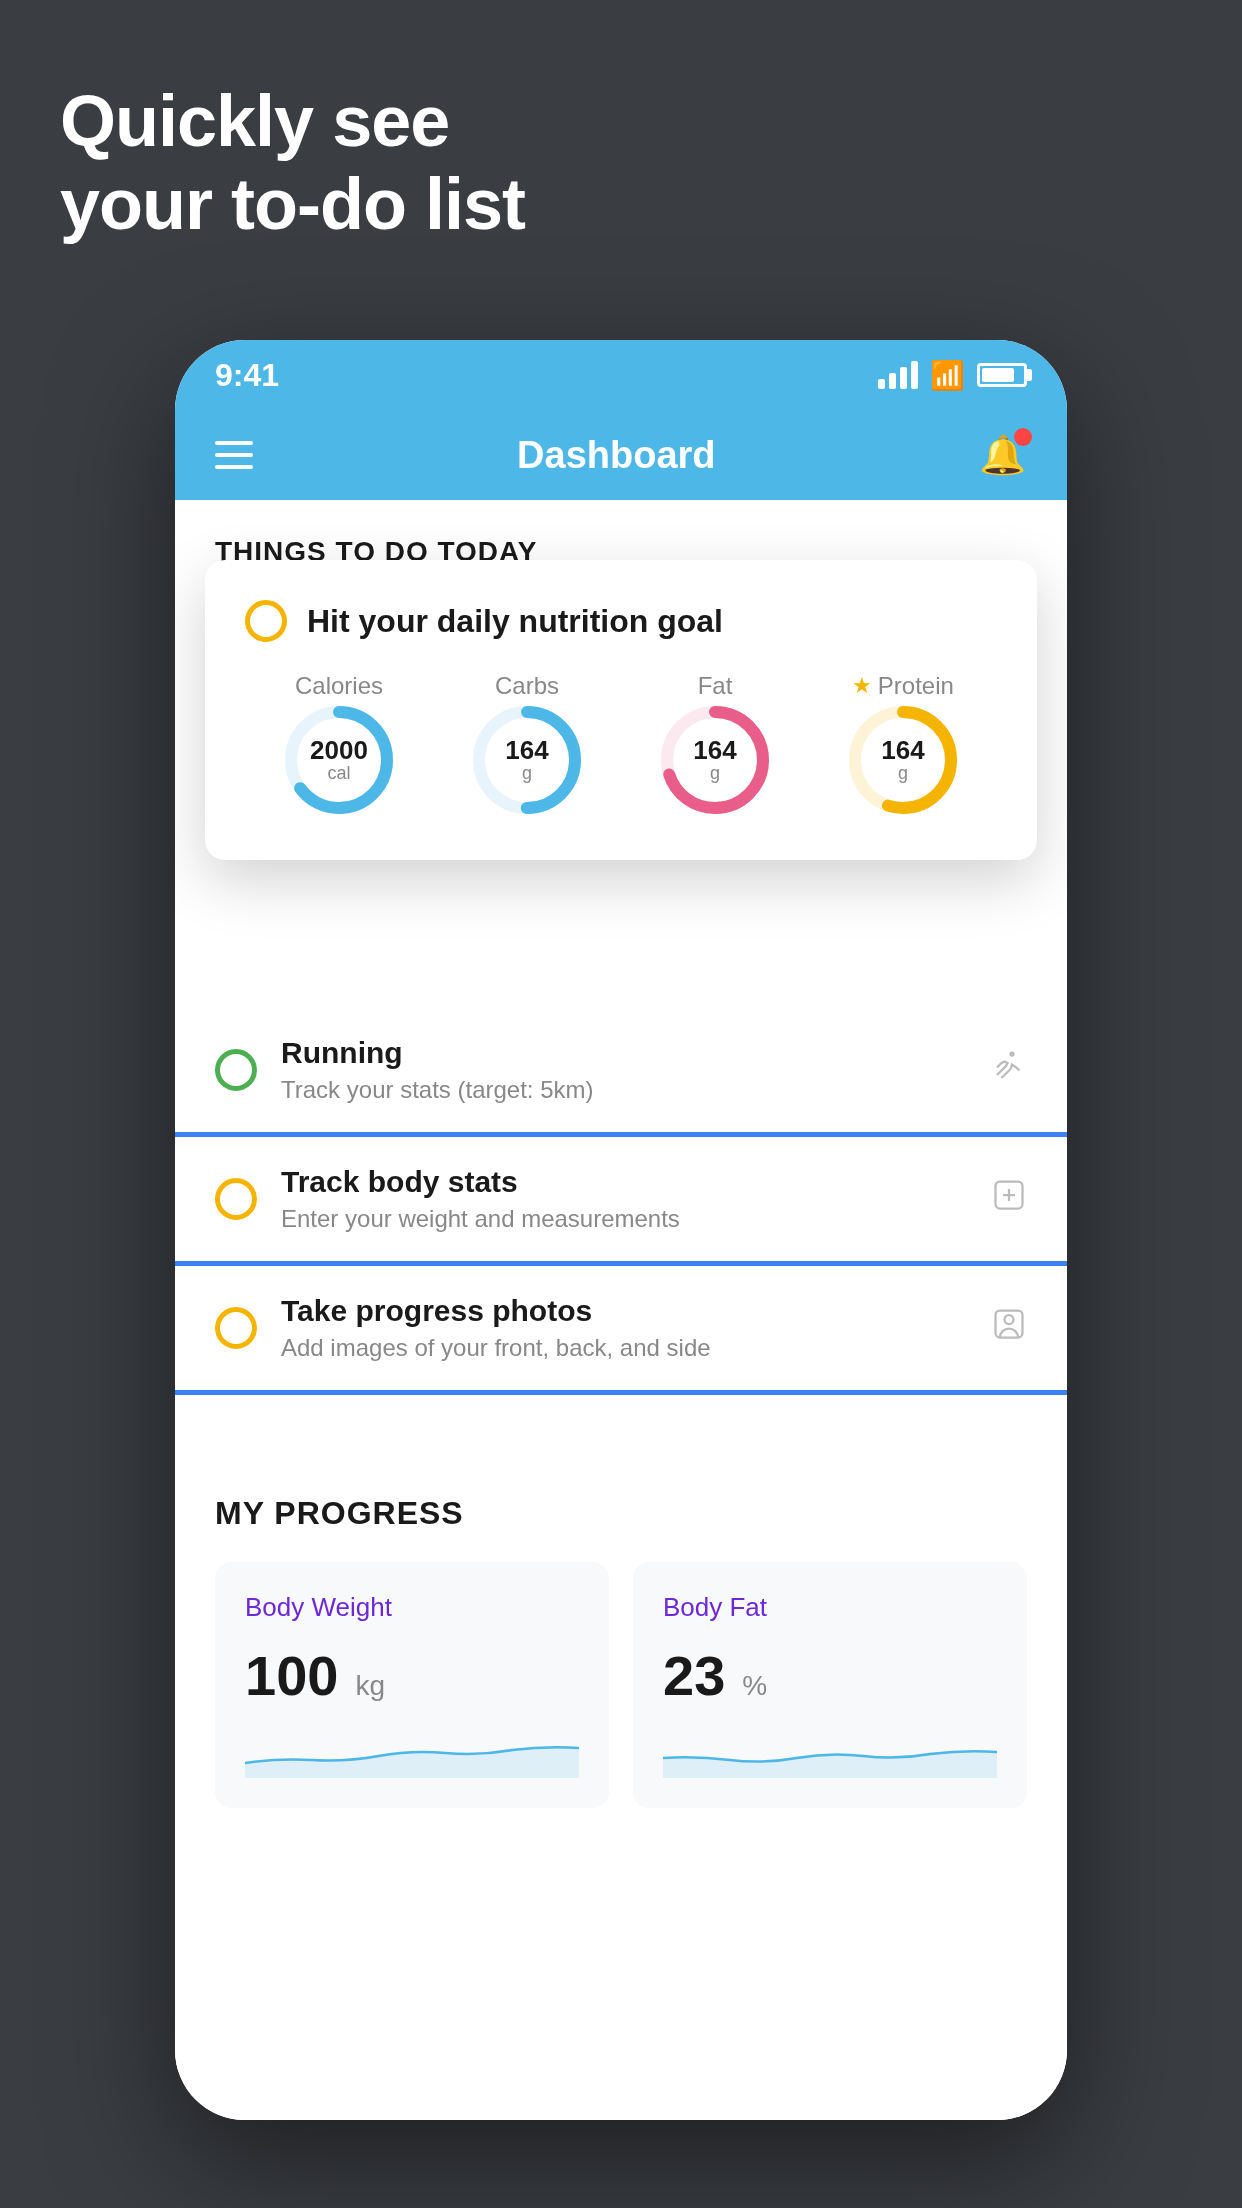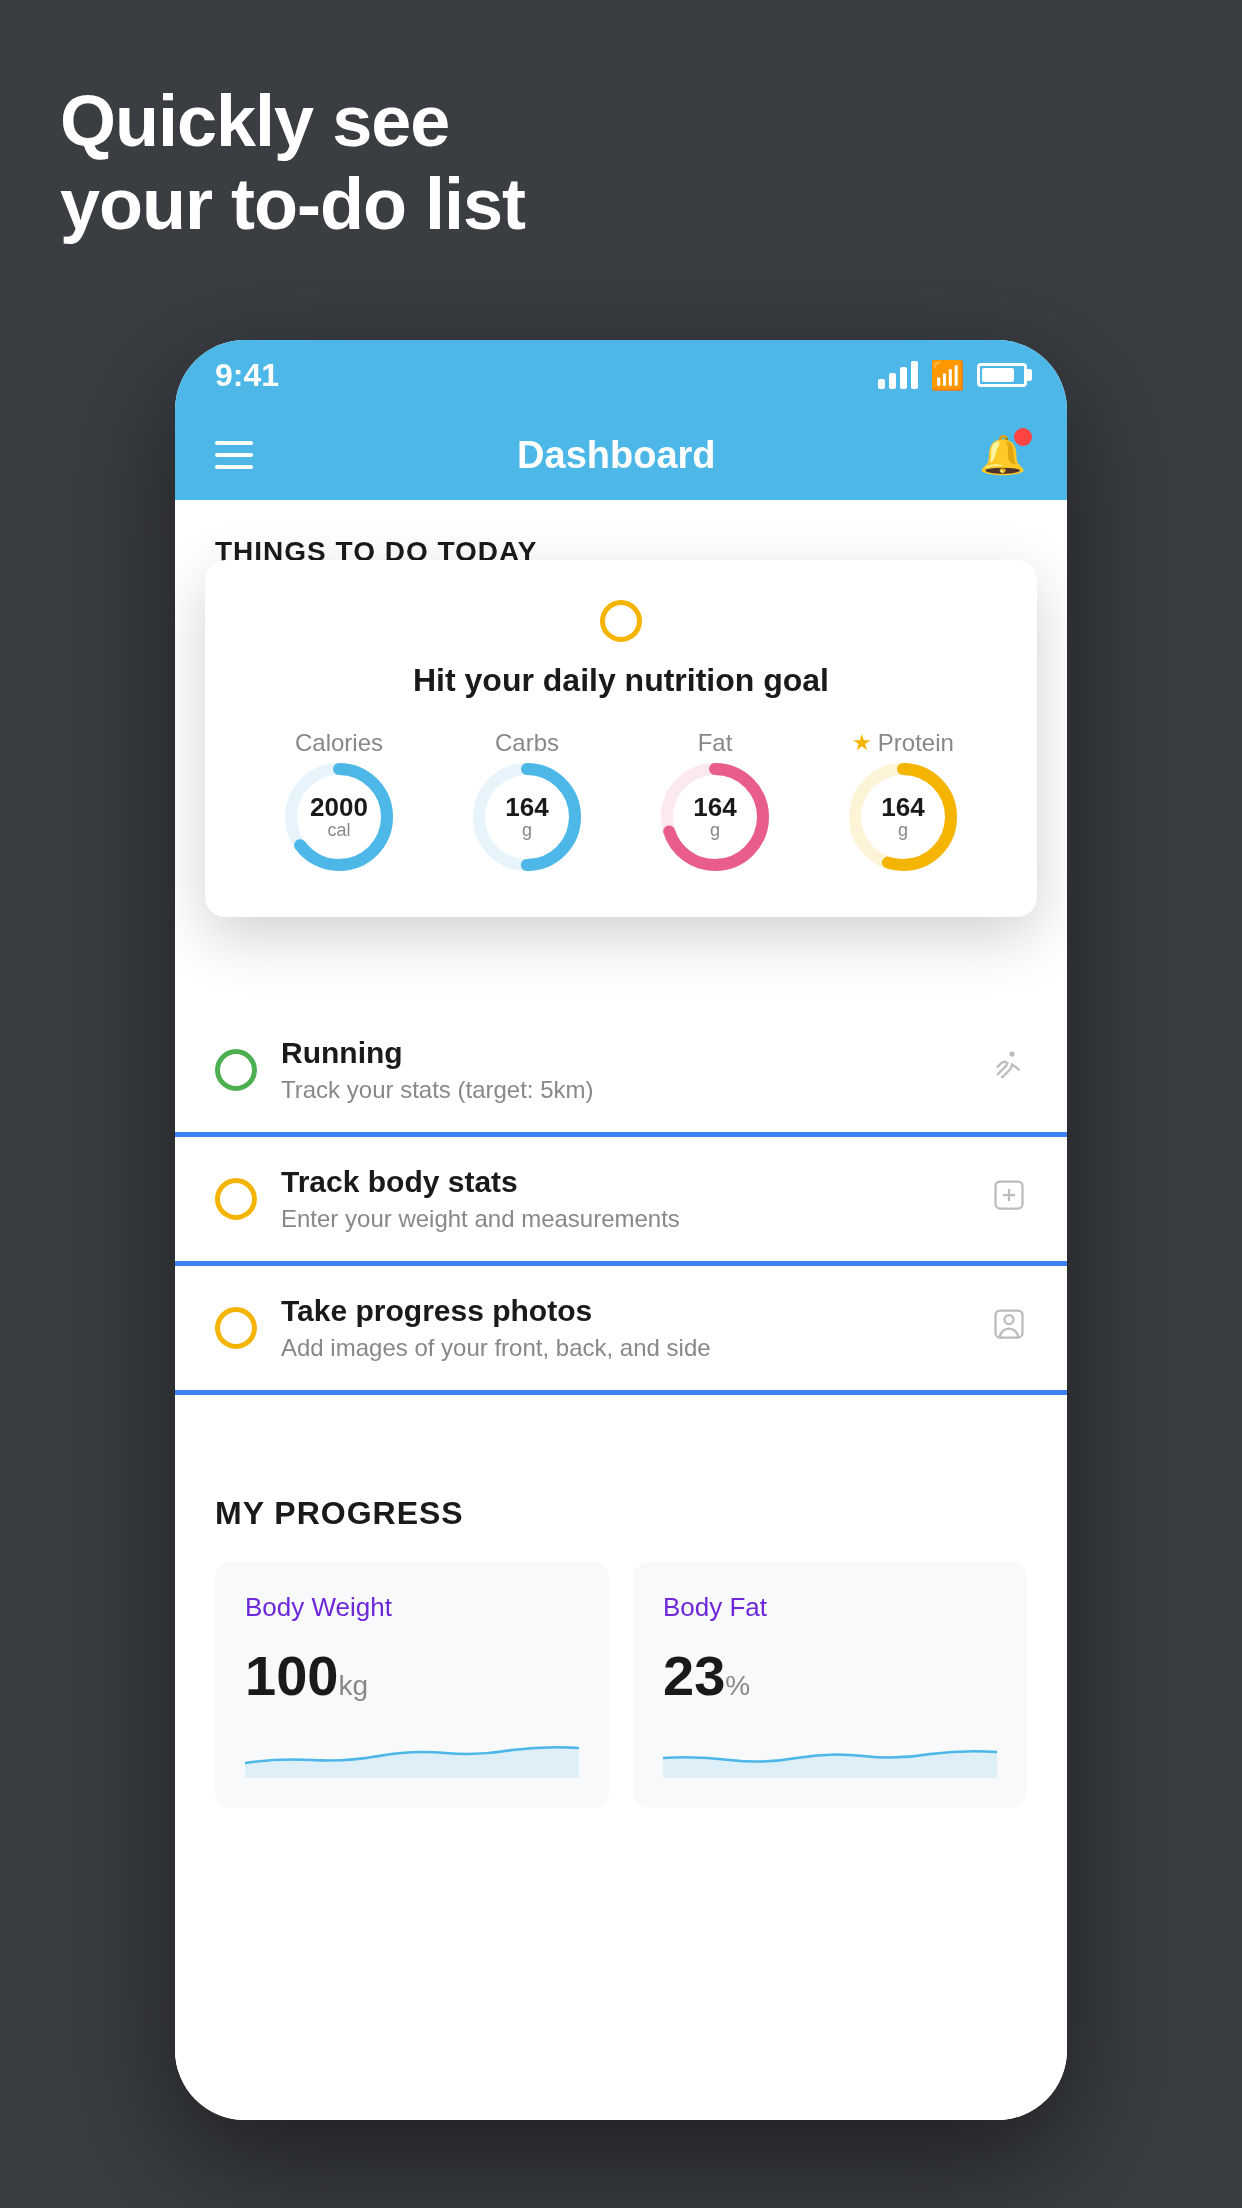--- a/index.html
+++ b/index.html
@@ -167,21 +167,20 @@
       border-radius: 20px;
       padding: 40px;
       box-shadow: 0 20px 60px rgba(0,0,0,0.18);
       z-index: 10;
     }
     .card-header {
       display: flex;
       align-items: center;
       gap: 20px;
       margin-bottom: 30px;
-      flex-direction: column;
     }
     .circle-radio {
       width: 42px;
       height: 42px;
       border-radius: 50%;
       border: 5px solid #f5b400;
       background: white;
       flex-shrink: 0;
     }
     .card-title {
@@ -307,21 +306,21 @@
     }
     .progress-card-title {
       font-size: 26px;
       color: #6d28d9;
       margin-bottom: 20px;
       font-weight: 500;
     }
     .progress-value {
       display: flex;
       align-items: baseline;
-      gap: 0;
+      gap: 17px;
       margin-bottom: 20px;
     }
     .progress-number {
       font-size: 56px;
       font-weight: 700;
       color: #1a1a1a;
     }
     .progress-unit {
       font-size: 28px;
       color: #888;

